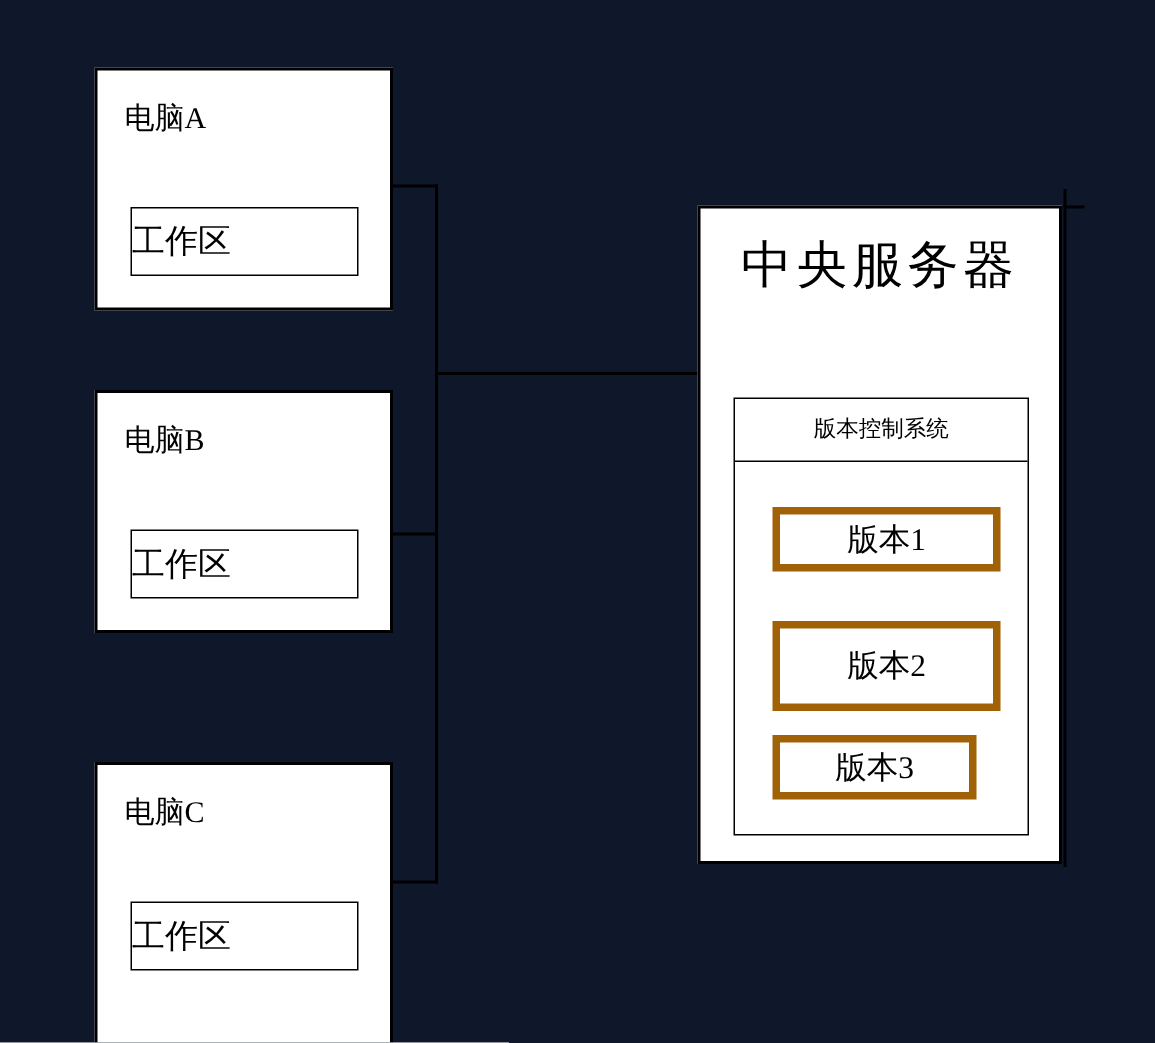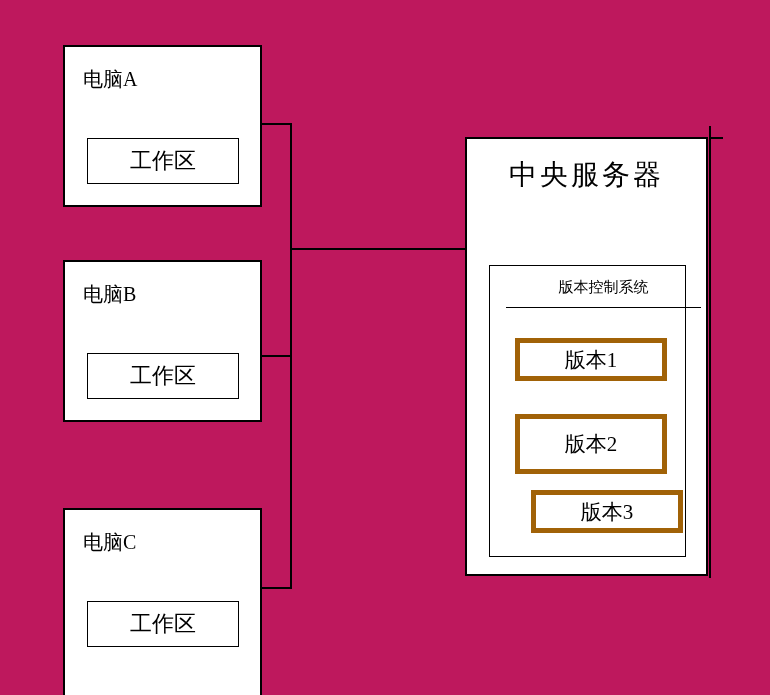--- a/index.html
+++ b/index.html
@@ -8,21 +8,21 @@
     background: #ffffff;
   }
   body {
     font-family: "Liberation Serif", "DejaVu Serif", serif;
     color: #000000;
   }
   #canvas {
     position: relative;
     width: 770px;
     height: 695px;
-    background: #be185d;
+    background: #0f172a;
     overflow: hidden;
   }
 
   
   .box {
     position: absolute;
     box-sizing: border-box;
     background: #ffffff;
   }
   .outer-box {
@@ -42,27 +42,27 @@
     line-height: 1;
   }
   .computer-title {
     font-size: 20px;
     left: 18px;
     top: 22px;
   }
   .workspace-text {
     font-size: 22px;
     width: 100%;
-    text-align: center;
+    text-align: left;
     top: 50%;
     transform: translateY(-50%);
     left: 0;
   }
   .server-title {
-    font-size: 28px;
+    font-size: 34px;
     letter-spacing: 3px;
     width: 100%;
     text-align: center;
     top: 22px;
     left: 0;
   }
   .vcs-title {
     font-size: 15px;
     width: 100%;
     text-align: center;
@@ -125,33 +125,33 @@
 
   <div class="line-v" style="left:290px; top:123px; height:466px;"></div>
 
   <div class="line-h" style="left:290px; top:248px; width:177px;"></div>
 
   <div class="box outer-box" style="left:465px; top:137px; width:243px; height:439px;">
     <div class="label server-title">中央服务器</div>
 
     <div class="box inner-box" style="left:22px; top:126px; width:197px; height:292px;">
 
-      <div style="position:absolute; left:16px; top:0; width:100%; height:42px; border-bottom:1.5px solid #000000; box-sizing:border-box;">
+      <div style="position:absolute; left:0; top:0; width:100%; height:42px; border-bottom:1.5px solid #000000; box-sizing:border-box;">
         <div class="label vcs-title">版本控制系统</div>
       </div>
 
       <div class="box thin-box" style="left:25px; top:72px; width:152px; height:43px;">
         <div class="label version-text">版本1</div>
       </div>
 
       <div class="box thin-box" style="left:25px; top:148px; width:152px; height:60px;">
         <div class="label version-text">版本2</div>
       </div>
 
-      <div class="box thin-box" style="left:41px; top:224px; width:152px; height:43px;">
+      <div class="box thin-box" style="left:25px; top:224px; width:136px; height:43px;">
         <div class="label version-text">版本3</div>
       </div>
     </div>
   </div>
 
   <div class="line-v" style="left:709px; top:126px; height:452px;"></div>
   <div class="line-h" style="left:709px; top:137px; width:14px;"></div>
 
 </div>
 

